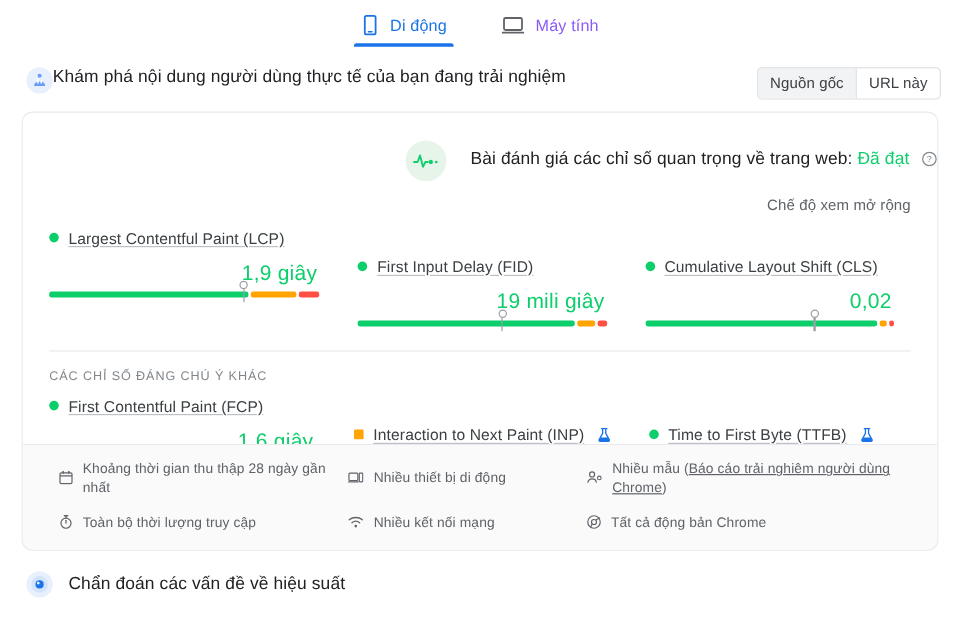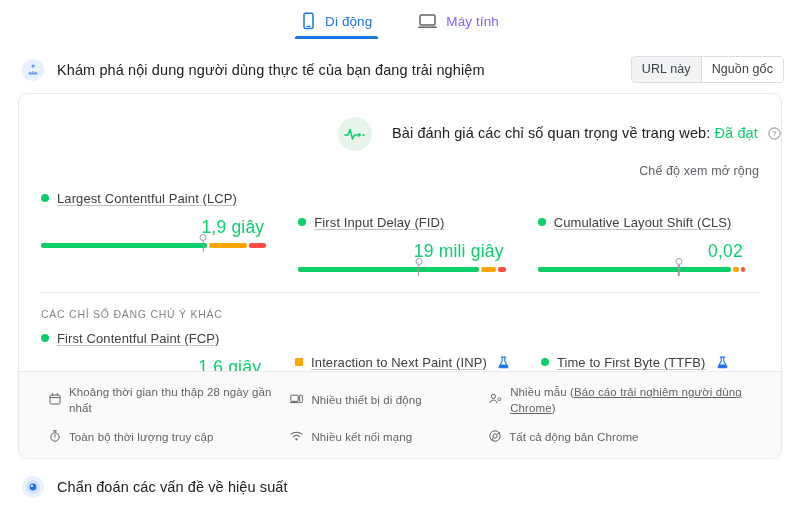--- a/index.html
+++ b/index.html
@@ -39,23 +39,22 @@
     left: 0; right: 0; bottom: 0;
     height: 3px;
     background: #1a73e8;
     border-radius: 2px 2px 0 0;
   }
   .tab svg { display: block; }
 
   
   .section-head {
     display: flex;
-    align-items: center;
+    align-items: flex-start;
     padding: 10px 16px 10px 22px;
-    gap: 13px;
   }
   .section-head .title {
     font-size: 14.5px;
     color: #202124;
     letter-spacing: .1px;
     flex: 1;
   }
   .badge-icon {
     width: 22px; height: 22px;
     border-radius: 50%;
@@ -296,22 +295,22 @@
   <span class="badge-icon">
     <svg width="14" height="14" viewBox="0 0 14 14">
       <circle cx="7" cy="3.1" r="1.7" fill="#669df6"></circle>
       <path d="M2.4 11.6c0-2.3 2.1-3.6 4.6-3.6s4.6 1.3 4.6 3.6z" fill="#669df6"></path>
       <rect x="5" y="5.6" width="1.3" height="4" fill="#fff"></rect>
       <rect x="7.7" y="6.6" width="1.3" height="3" fill="#fff"></rect>
     </svg>
   </span>
   <span class="title">Khám phá nội dung người dùng thực tế của bạn đang trải nghiệm</span>
   <span class="scope-toggle">
+    <button>Nguồn gốc</button>
     <button>URL này</button>
-    <button>Nguồn gốc</button>
   </span>
 </div>
 
 <div class="card">
 
   <div class="assessment">
     <span class="assess-circle">
       <svg width="22" height="16" viewBox="0 0 22 16">
         <polyline points="1,9 4,9 6,3.5 8.5,13 10.5,9 12.5,9" fill="none" stroke="#0cce6b" stroke-width="1.5" stroke-linecap="round" stroke-linejoin="round"></polyline>
         <circle cx="15" cy="9" r="1.8" fill="#0cce6b"></circle>

